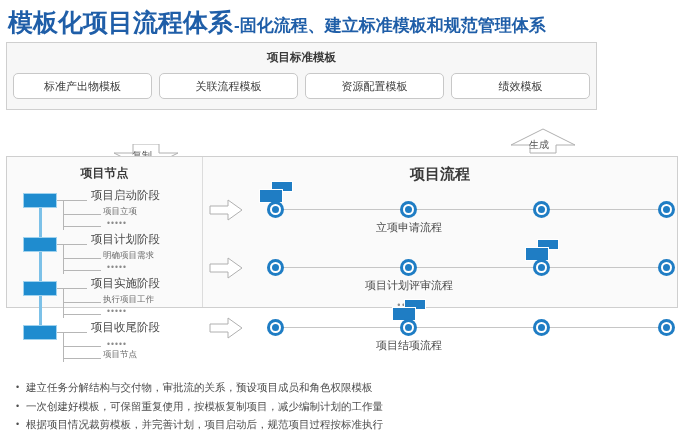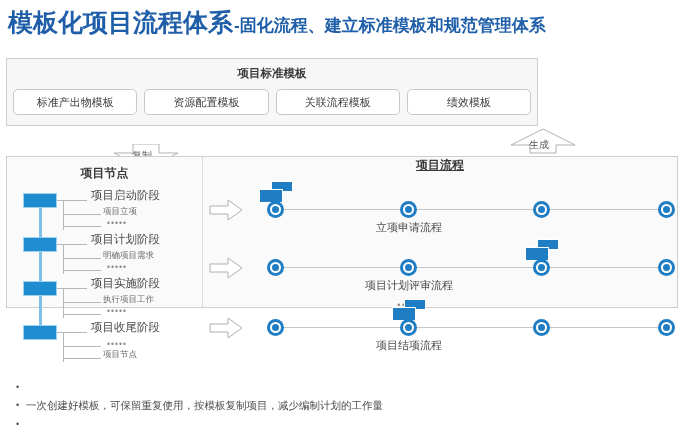--- a/index.html
+++ b/index.html
@@ -28,21 +28,21 @@
   
   .panel {
     position: absolute; background: #f7f7f7;
     border: 1px solid #cfcfcf;
   }
   .panel-title {
     text-align: center; font-size: 11.5px; font-weight: bold; color: #3a3a3a;
   }
 
   
-  #tpl-panel { left: 6px; top: 58px; width: 532px; height: 68px; }
+  #tpl-panel { left: 6px; top: 42px; width: 591px; height: 68px; }
   #tpl-panel .panel-title { margin-top: 7px; }
   .tpl-row {
     display: flex; justify-content: space-between;
     padding: 0 6px; margin-top: 8px; gap: 7px;
   }
   .tpl-card {
     flex: 1 1 0; height: 26px; background: #ffffff;
     border: 1px solid #c8c8c8; border-radius: 5px;
     display: flex; align-items: center; justify-content: center;
     font-size: 11px; color: #3c3c3c;
@@ -85,21 +85,21 @@
     position: absolute; left: 86px;
     font-size: 8.5px; color: #6a6a6a; white-space: nowrap;
   }
   .tree-dots {
     position: absolute; left: 90px;
     font-size: 8.5px; color: #8a8a8a; letter-spacing: 1px;
   }
 
   
   .flow-col { position: absolute; left: 196px; top: 0; right: 0; height: 100%; }
-  .flow-col .panel-title { margin-top: 0; font-size: 12px; text-decoration: underline; }
+  .flow-col .panel-title { margin-top: 8px; font-size: 15px; }
 
   .flow-row { position: absolute; left: 0; width: 476px; height: 52px; }
   .flow-arrow { position: absolute; left: 6px; top: 8px; width: 34px; height: 22px; }
   .flow-line {
     position: absolute; left: 64px; top: 18px; width: 400px; height: 1px;
     background: #c6c6c6;
   }
   .node-dot {
     position: absolute; top: 10px; width: 17px; height: 17px;
     border-radius: 50%; background: #1f7dc4;
@@ -149,22 +149,22 @@
 
   <div class="title-bar">
     <span class="title-main">模板化项目流程体系</span>
     <span class="title-sub">-固化流程、建立标准模板和规范管理体系</span>
   </div>
 
   <div class="panel" id="tpl-panel">
     <div class="panel-title">项目标准模板</div>
     <div class="tpl-row">
       <div class="tpl-card">标准产出物模板</div>
+      <div class="tpl-card">关联流程模板</div>
       <div class="tpl-card">资源配置模板</div>
-      <div class="tpl-card">关联流程模板</div>
       <div class="tpl-card">绩效模板</div>
     </div>
   </div>
 
   <div class="arrow-label-wrap" style="left:98px; top:144px; width:96px; height:26px;">
     <svg width="96" height="26" viewBox="0 0 96 26">
       <polygon points="35,0 61,0 61,9 80,9 48,25 16,9 35,9" fill="#ffffff" stroke="#b0b0b0" stroke-width="1"></polygon>
     </svg>
     <span class="arrow-txt" style="left:34px; top:5px;">复制</span>
   </div>
@@ -281,23 +281,25 @@
         <div class="node-dot" style="left:330px;"></div>
         <div class="node-dot" style="left:455px;"></div>
         <div class="flow-label" style="left:206px;">项目结项流程</div>
       </div>
     </div>
   </div>
 
   <div class="bullets">
     <div class="bullet-item">
       <span class="bullet-dot">•</span>
+      <span>建立任务分解结构与交付物，审批流的关系，预设项目成员和角色权限模板</span>
     </div>
     <div class="bullet-item">
       <span class="bullet-dot">•</span>
       <span>一次创建好模板，可保留重复使用，按模板复制项目，减少编制计划的工作量</span>
     </div>
     <div class="bullet-item">
       <span class="bullet-dot">•</span>
+      <span>根据项目情况裁剪模板，并完善计划，项目启动后，规范项目过程按标准执行</span>
     </div>
   </div>
 
 </div>
 
 </body></html>

